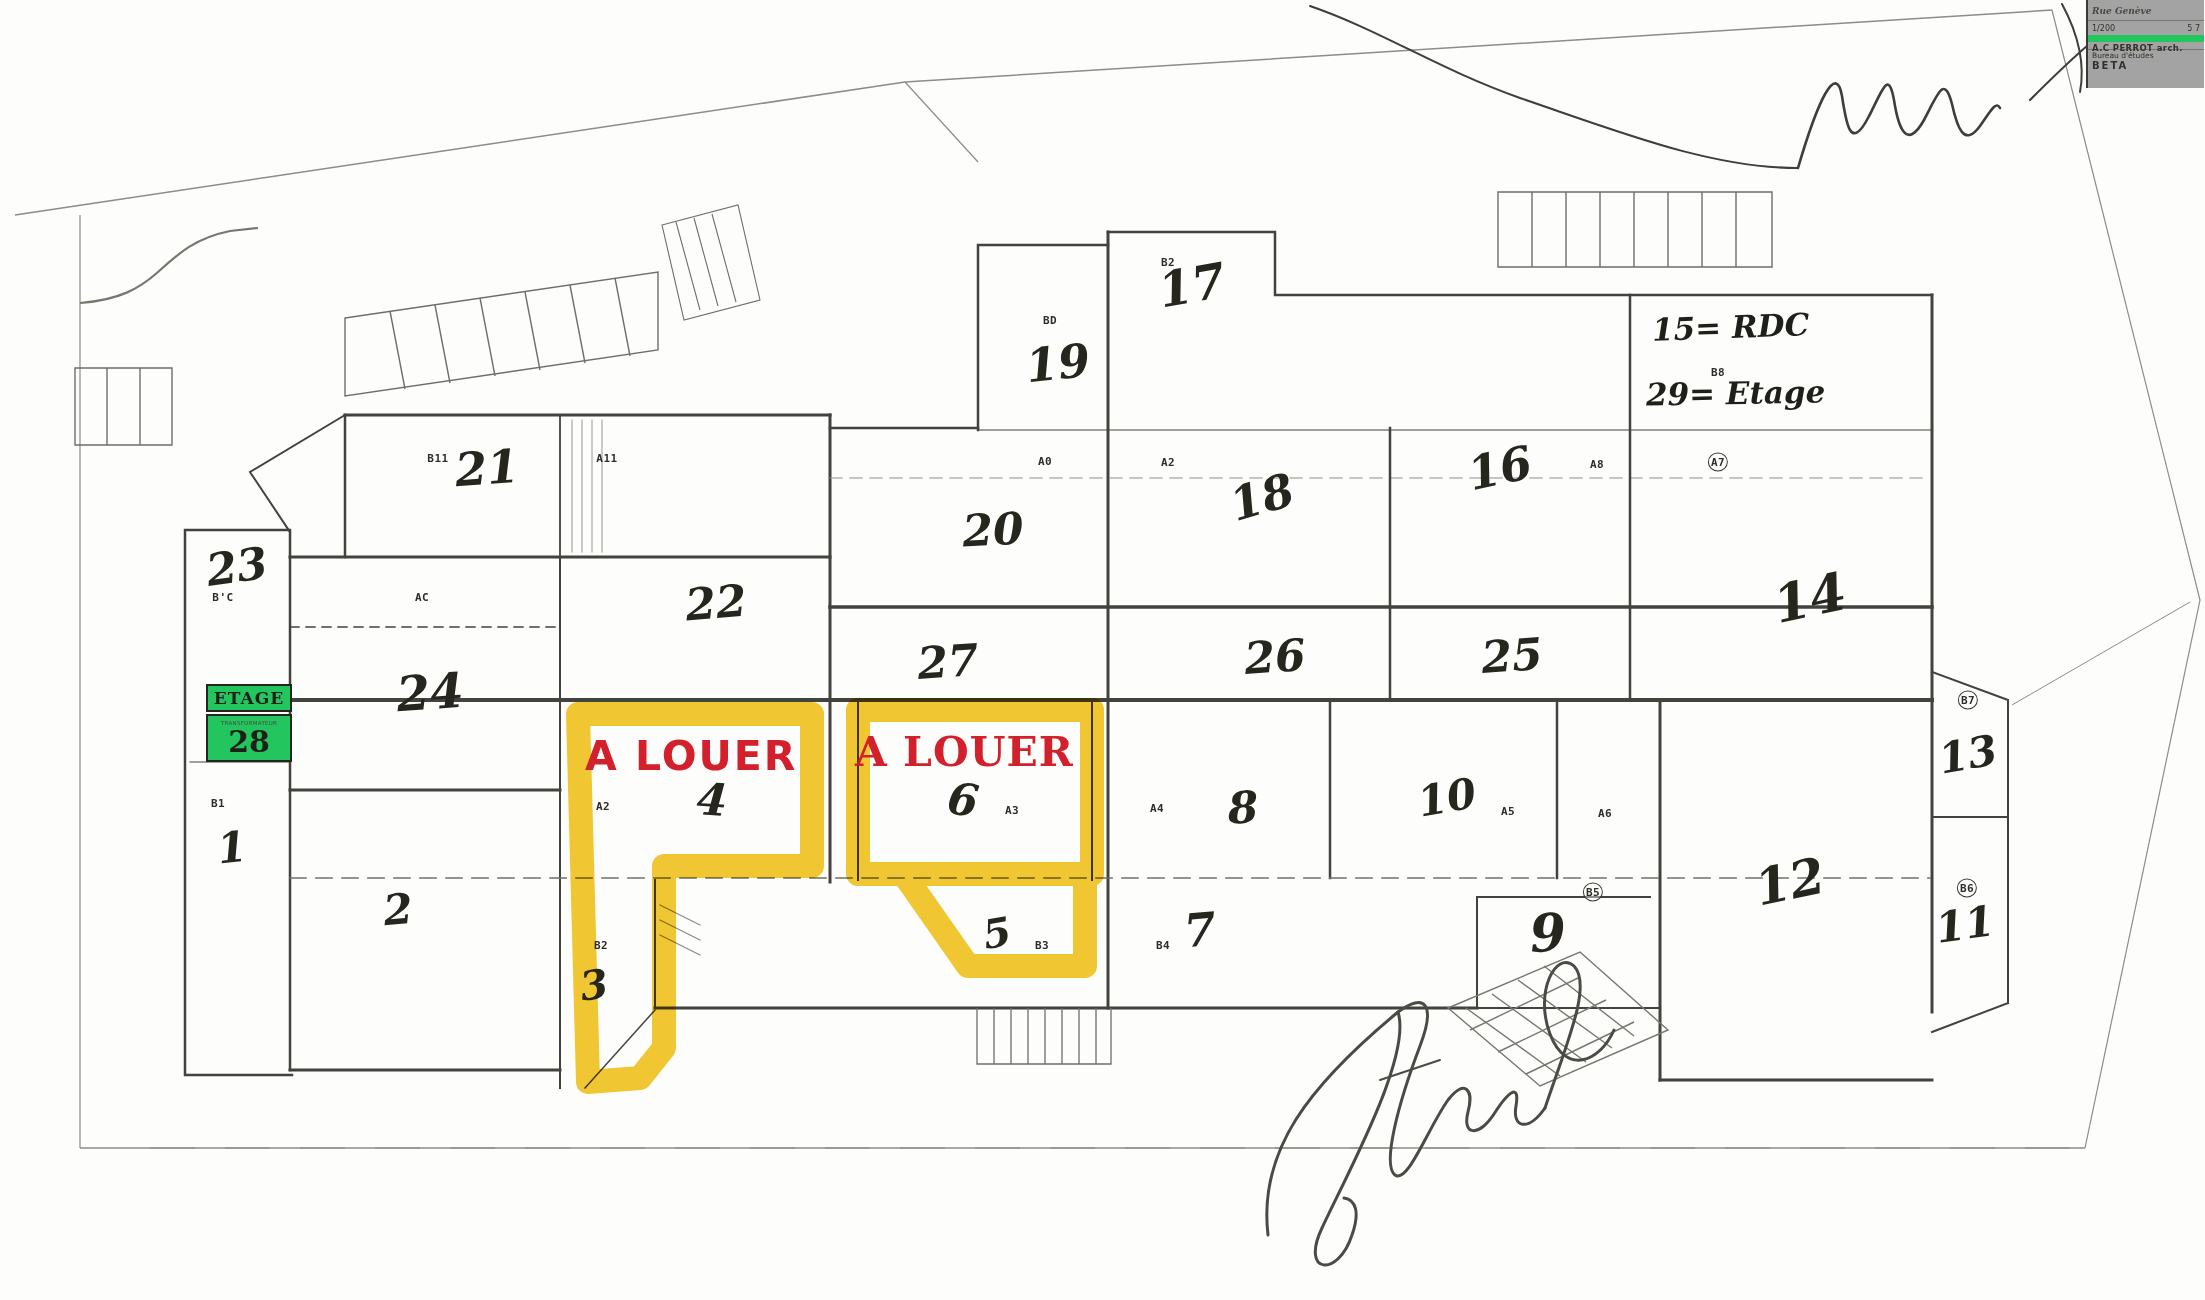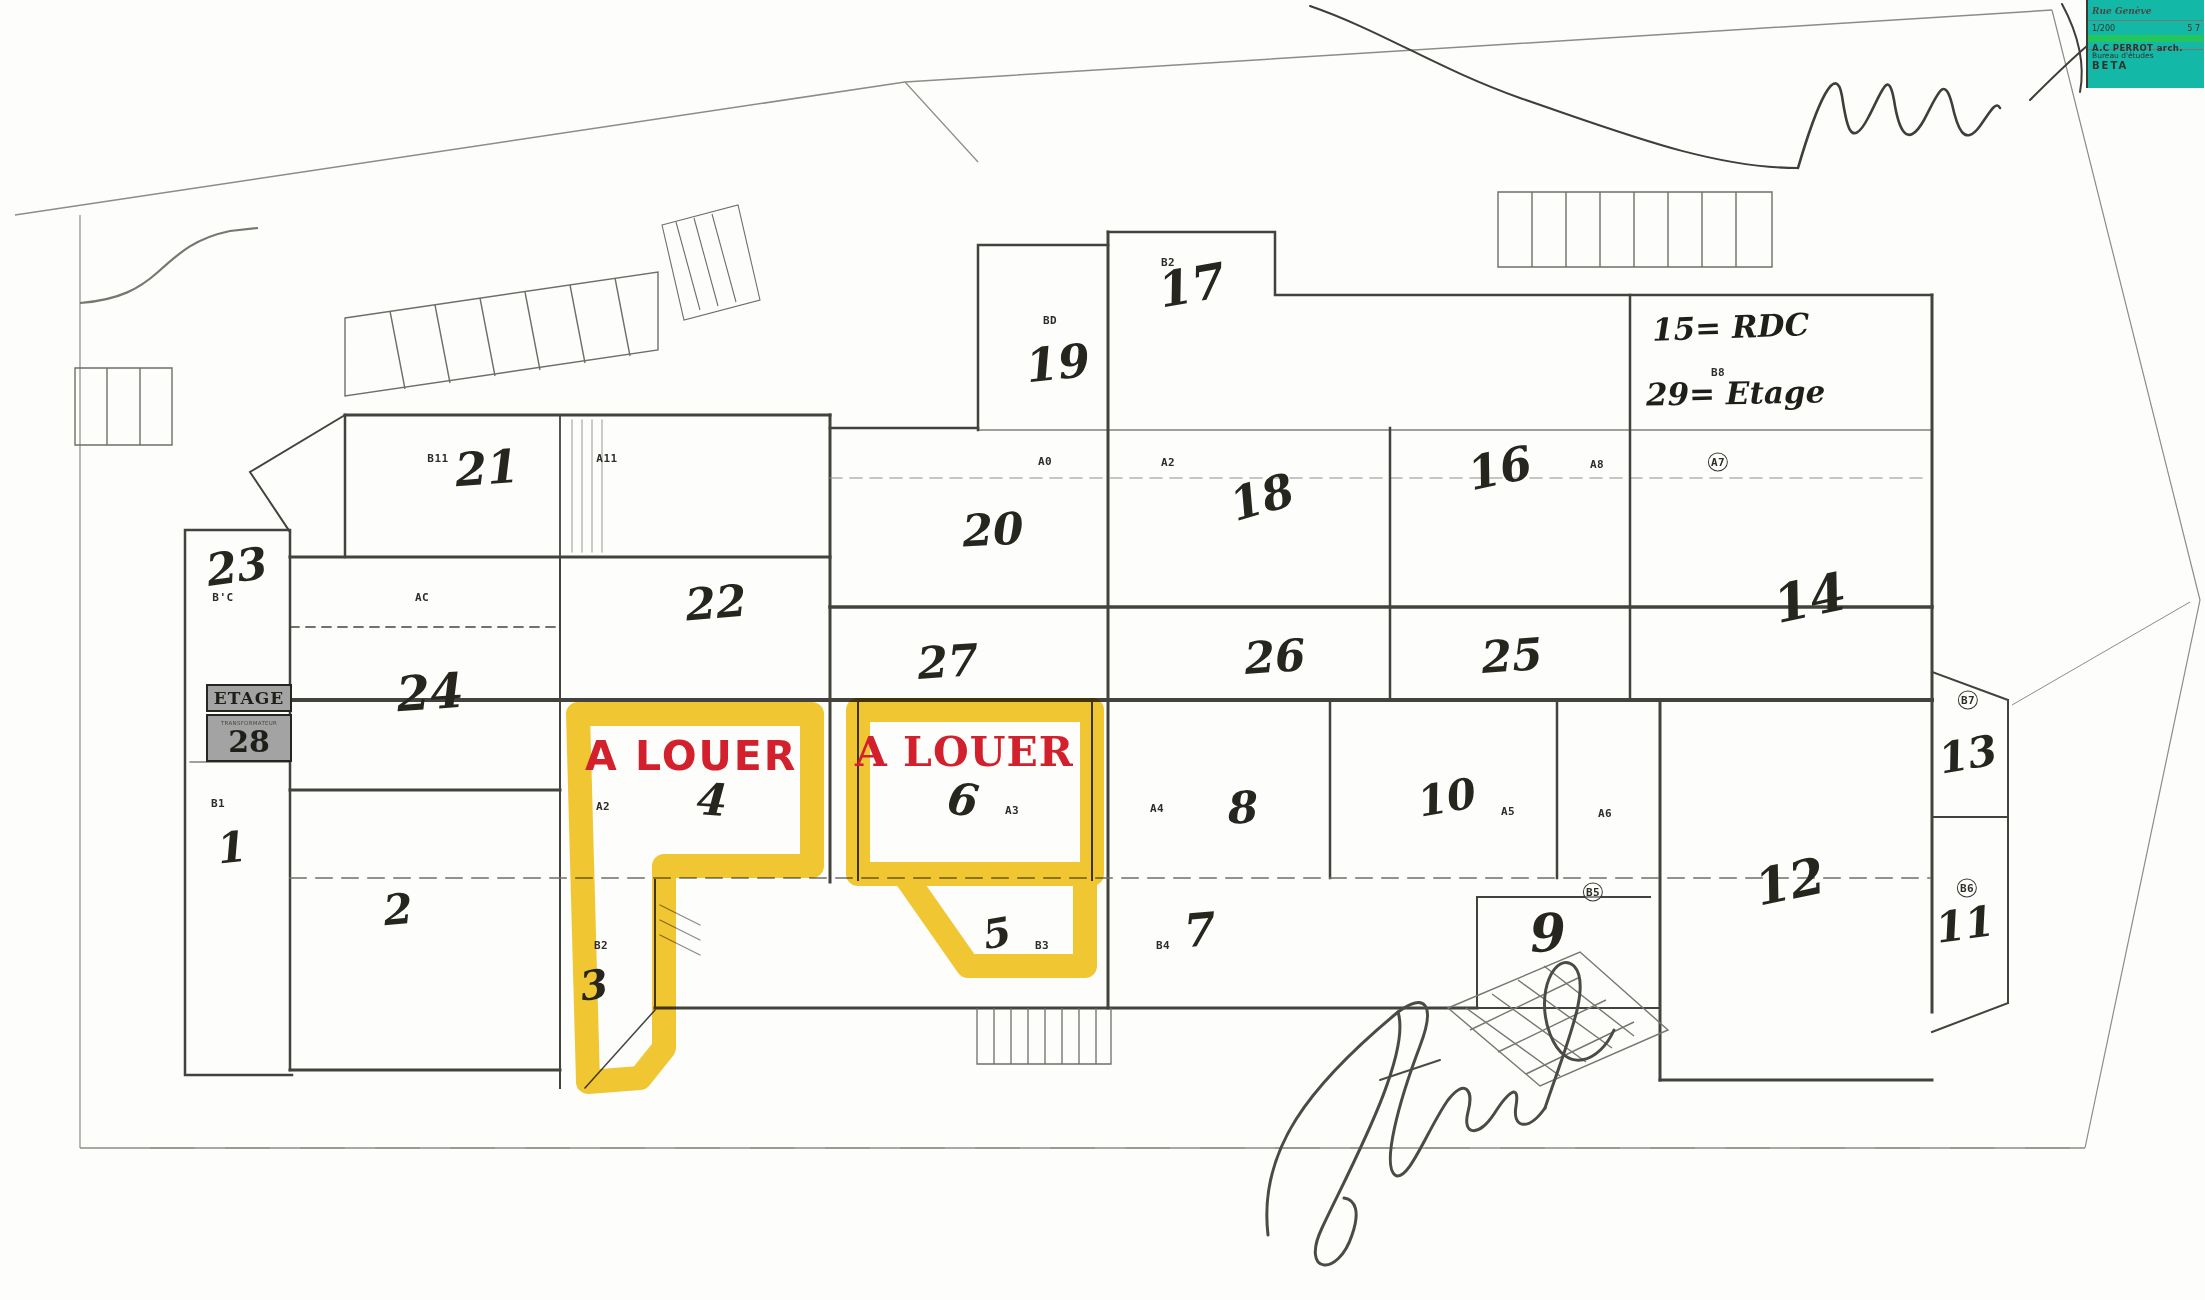--- a/index.html
+++ b/index.html
@@ -11,26 +11,26 @@
     font-family:"DejaVu Serif",serif;font-style:italic;font-weight:600;color:#26261f;line-height:1;}
   .code-label{position:absolute;transform:translate(-50%,-50%);
     font-family:"DejaVu Sans Mono",monospace;font-size:11px;font-weight:700;color:#2e2d29;
     letter-spacing:.5px;line-height:1;}
   .code-label.circled{border:1.5px solid #3a3a34;border-radius:50%;padding:3px 2px;background:rgba(255,255,255,.4);}
   .alouer{position:absolute;line-height:1;white-space:nowrap;}
   .alouer-1{font-family:"DejaVu Sans",sans-serif;font-weight:700;font-size:41px;letter-spacing:2px;}
   .alouer-2{font-family:"DejaVu Serif",serif;font-weight:600;font-size:41px;letter-spacing:1px;}
   .hand{font-family:"DejaVu Serif",serif;font-style:italic;font-weight:700;color:#1f1f1a;line-height:1;}
   .note{position:absolute;white-space:nowrap;}
-  .note-box{position:absolute;border:2.5px solid #26251f;background:#a3a3a3;
+  .note-box{position:absolute;border:2.5px solid #26251f;background:#22c55e;
     display:flex;align-items:center;justify-content:center;box-sizing:border-box;}
   .tiny-label{position:absolute;font-size:6.5px;color:#4a4944;letter-spacing:.3px;white-space:nowrap;
     font-family:"DejaVu Sans",sans-serif;}
   .titleblock{position:absolute;left:2086px;top:0;width:118px;height:88px;border-left:2px solid #3a3933;
-    box-sizing:border-box;background:#14b8a6;color:#33322c;}
+    box-sizing:border-box;background:#a3a3a3;color:#33322c;}
   .tb-row{padding:1px 4px;box-sizing:border-box;}
   .tb-hand{font-family:"DejaVu Serif",serif;font-style:italic;font-weight:700;font-size:9px;height:20px;
     padding-top:6px;color:#4a4943;}
   .tb-scale{border-top:1px solid #77766f;font-size:8px;display:flex;justify-content:space-between;height:15px;align-items:center;}
   .tb-arch{border-top:7px solid #22c55e;font-size:8.5px;font-weight:700;letter-spacing:.4px;height:14px;}
   .tb-office{border-top:1px solid #77766f;font-size:7.5px;height:24px;line-height:1.25;}
   .tb-office b{font-size:10px;letter-spacing:2px;}
 </style>
 </head>
 <body>

